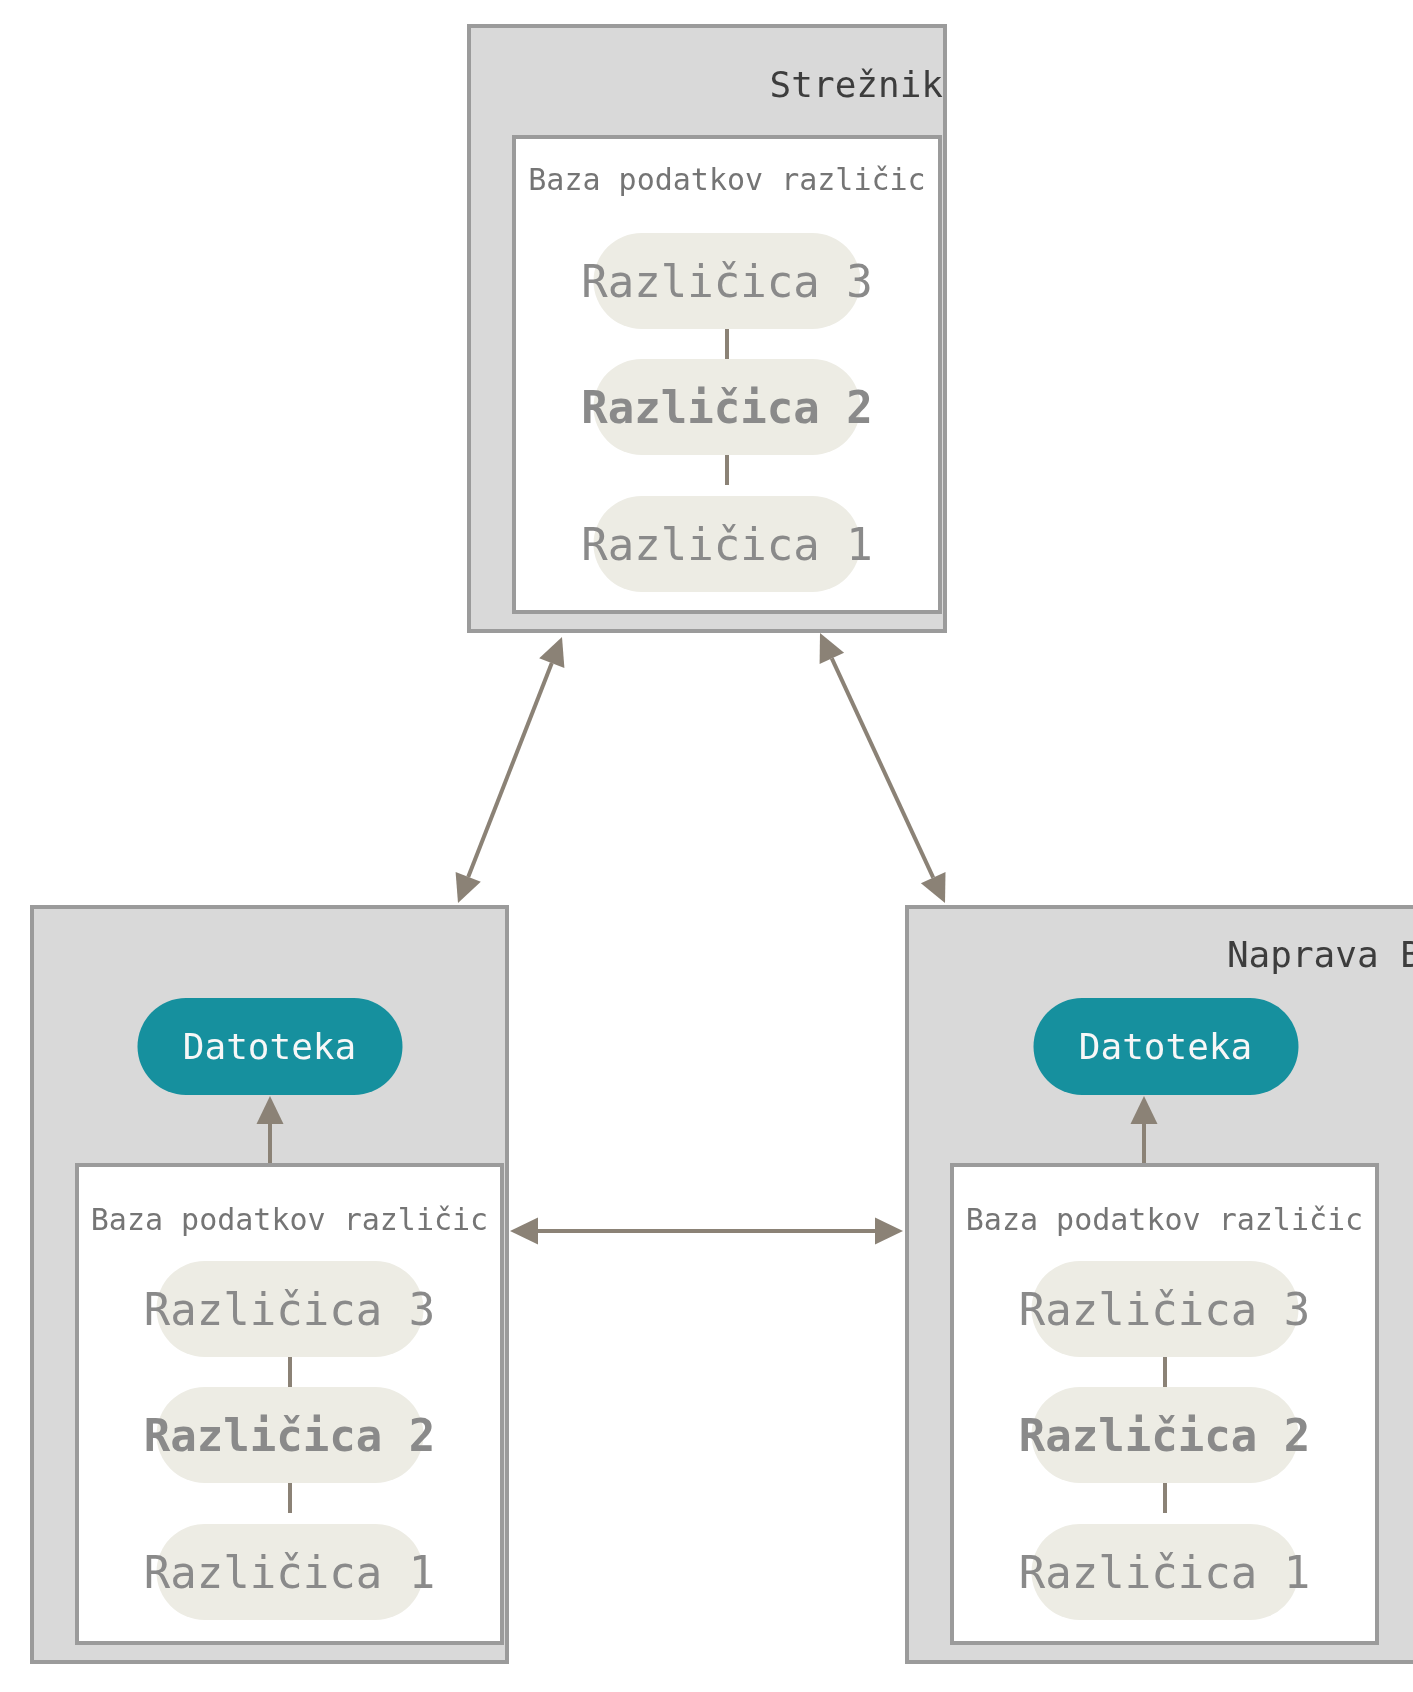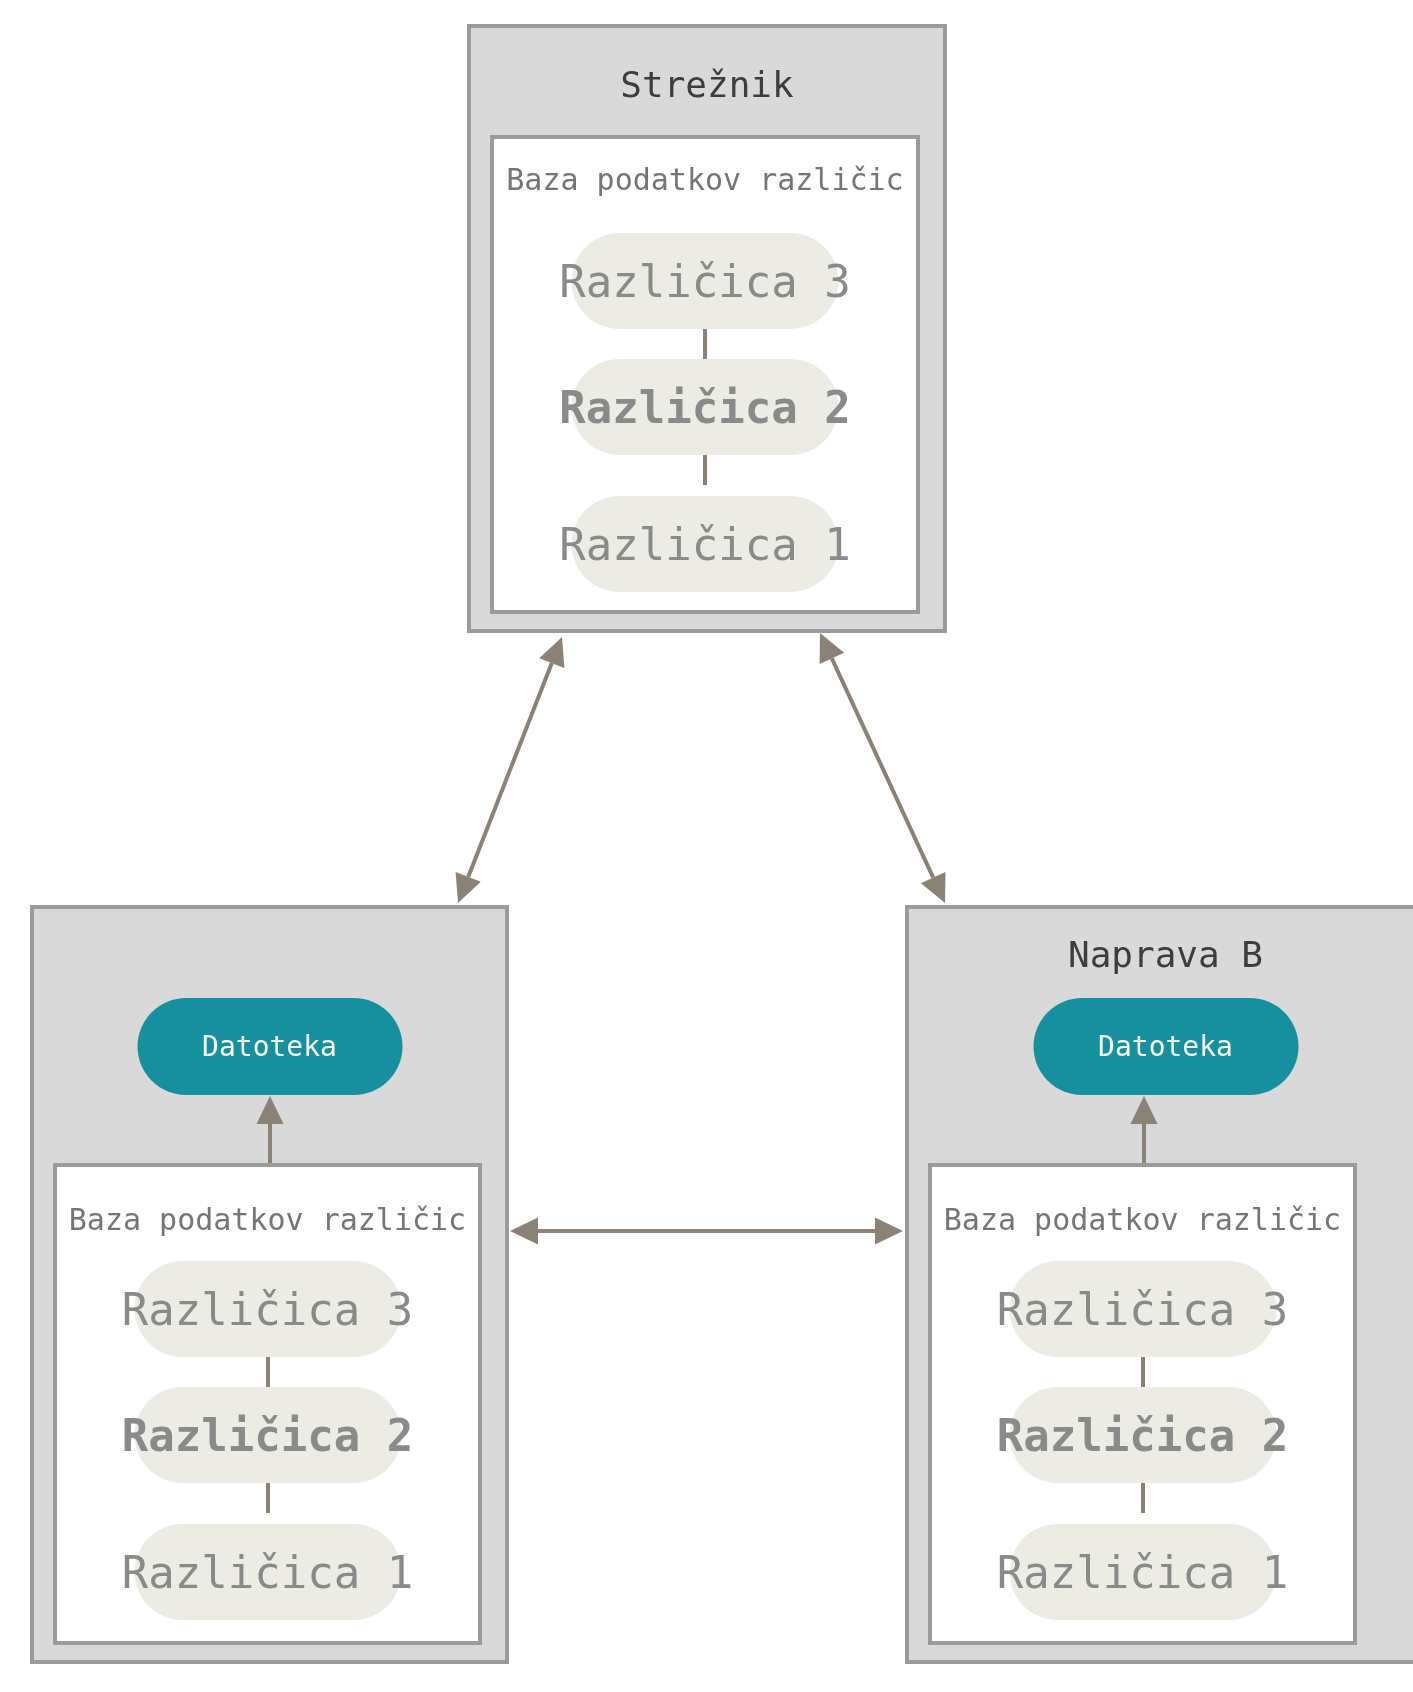--- a/index.html
+++ b/index.html
@@ -15,43 +15,44 @@
     background:var(--box-fill);
     border:4px solid var(--box-border);
     box-sizing:border-box;
   }
   #server   { left:467px; top:24px;  width:480px; height:609px; }
   #device-a { left:30px;  top:905px; width:479px; height:759px; }
   #device-b { left:905px; top:905px; width:521px; height:759px; }
 
   .node-title {
     position:absolute; left:0; right:0;
-    text-align:center;
+    text-align:right;
     font-size:36px; line-height:40px;
     color:var(--title-text);
     white-space:nowrap;
   }
   #server .node-title { top:37px; }
   #device-a .node-title, #device-b .node-title { top:26px; }
 
   .file-pill {
     position:absolute; left:50%; top:89px;
     transform:translateX(-50%);
     width:265px; height:97px; border-radius:49px;
     background:var(--file-fill); color:var(--file-text);
-    font-size:28px;
+    font-size:36px;
     display:flex; align-items:center; justify-content:center;
     white-space:nowrap;
   }
 
   .db-box {
     position:absolute;
     background:var(--inner-fill);
     border:4px solid var(--box-border);
     box-sizing:border-box;
+    margin-left:22px;
   }
   #server .db-box   { left:19px; top:107px; width:430px; height:479px; }
   #device-a .db-box, #device-b .db-box { left:19px; top:254px; width:429px; height:482px; }
 
   .db-label {
     position:absolute; left:0; right:0;
     text-align:center;
     font-size:30px; line-height:34px;
     color:var(--db-label-text);
     white-space:nowrap;

